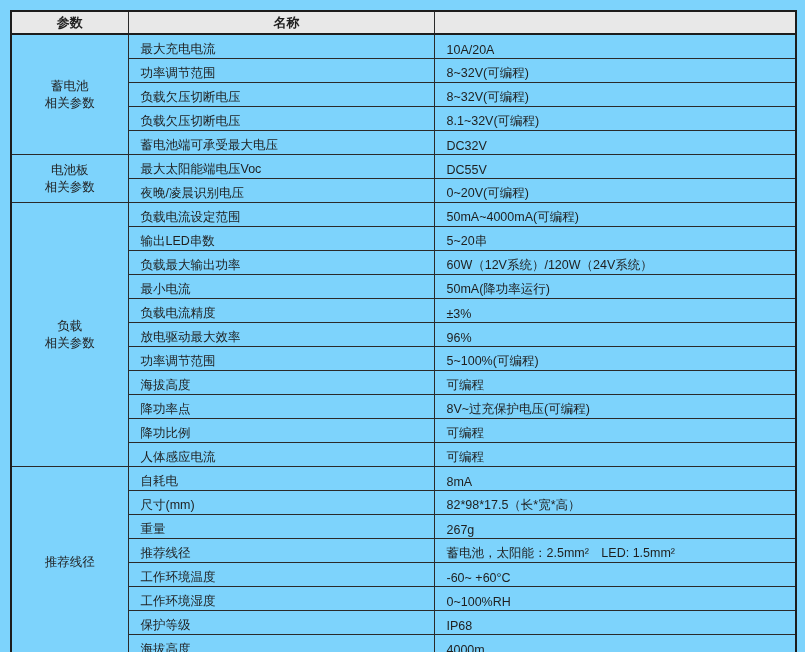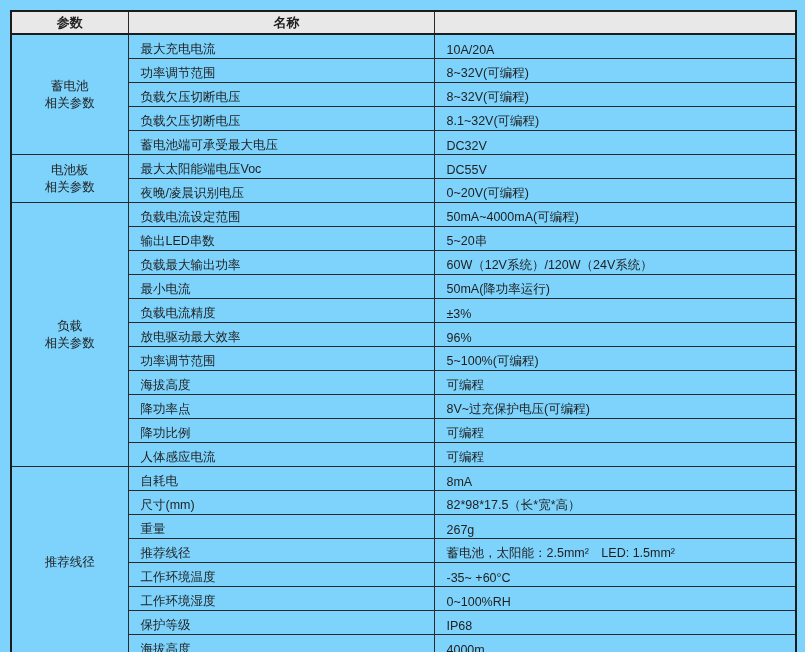--- a/index.html
+++ b/index.html
@@ -165,21 +165,21 @@
         <tr>
           <td class="name-cell">重量</td>
           <td class="value-cell">267g</td>
         </tr>
         <tr>
           <td class="name-cell">推荐线径</td>
           <td class="value-cell">蓄电池，太阳能：2.5mm²　LED: 1.5mm²</td>
         </tr>
         <tr>
           <td class="name-cell">工作环境温度</td>
-          <td class="value-cell">-35~ +60°C</td>
+          <td class="value-cell">-60~ +60°C</td>
         </tr>
         <tr>
           <td class="name-cell">工作环境湿度</td>
           <td class="value-cell">0~100%RH</td>
         </tr>
         <tr>
           <td class="name-cell">保护等级</td>
           <td class="value-cell">IP68</td>
         </tr>
         <tr>

